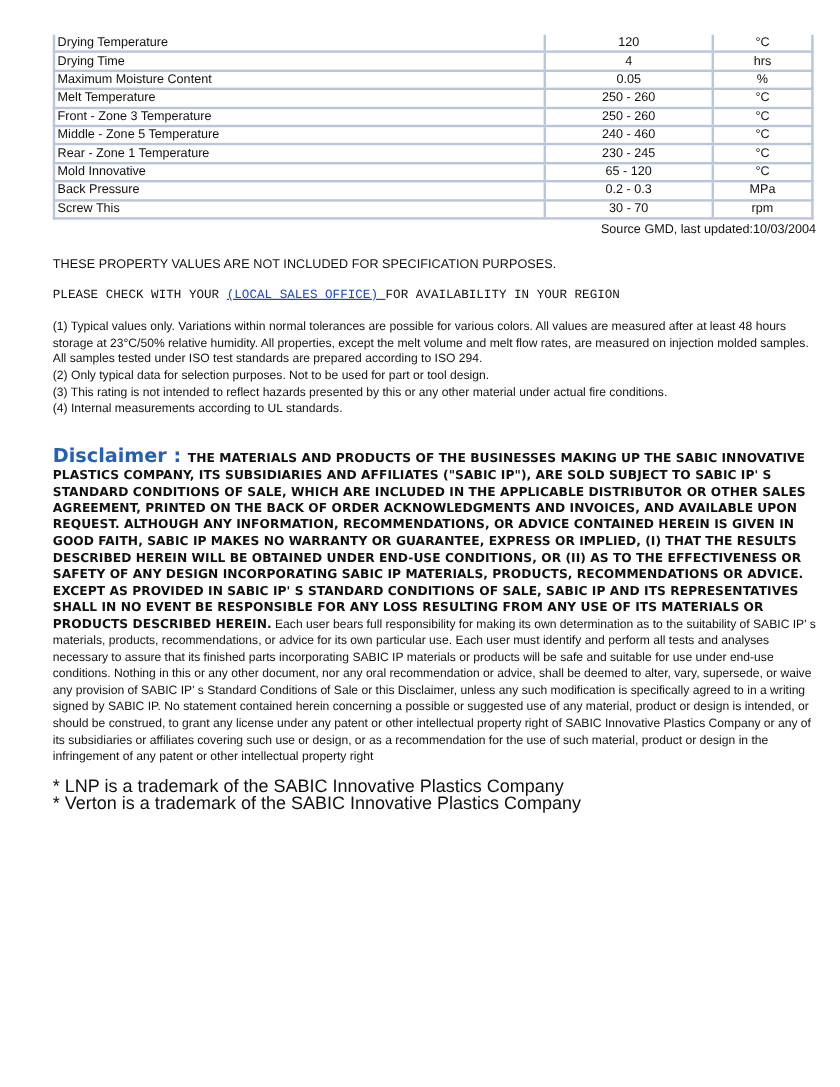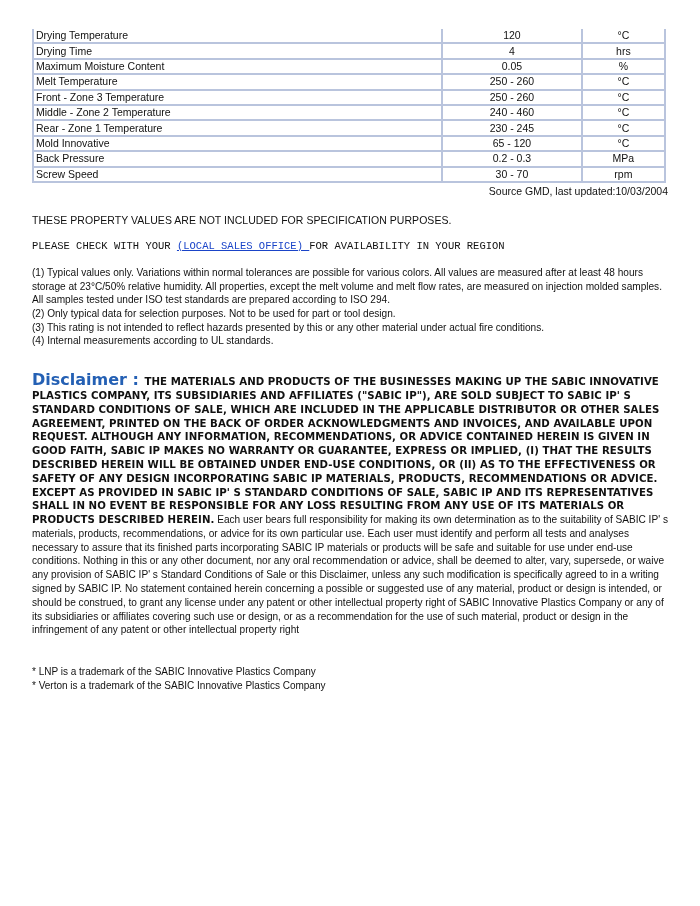--- a/index.html
+++ b/index.html
@@ -10,21 +10,21 @@
     body {
       width: 700px;
       height: 906px;
       position: relative;
       overflow: hidden;
       font-family: "Liberation Sans", sans-serif;
       color: #1a1a1a;
     }
     .page {
       position: absolute;
-      left: 32px;
+      left: 44px;
       top: 29px;
       width: 636px;
     }
     table.props {
       border-collapse: collapse;
       width: 634px;
       font-size: 10.5px;
       line-height: 13px;
     }
     table.props td {
@@ -91,22 +91,22 @@
       font-family: "DejaVu Sans", sans-serif;
       font-weight: bold;
       font-size: 10.2px;
       letter-spacing: 0.05px;
     }
     .disclaimer .body {
       font-family: "Liberation Sans", sans-serif;
       font-size: 10.1px;
     }
     .trademarks {
-      margin-top: 28px;
-      font-size: 10px;
+      margin-top: 11px;
+      font-size: 15px;
       line-height: 13.7px;
       color: #111;
     }
     .copyright {
       margin-top: 17px;
       font-size: 10.1px;
       color: #111;
     }
   </style>
 </head>
@@ -135,41 +135,41 @@
         <td class="name">Melt Temperature</td>
         <td class="value">250 - 260</td>
         <td class="unit">°C</td>
       </tr>
       <tr>
         <td class="name">Front - Zone 3 Temperature</td>
         <td class="value">250 - 260</td>
         <td class="unit">°C</td>
       </tr>
       <tr>
-        <td class="name">Middle - Zone 2 Temperature</td>
+        <td class="name">Middle - Zone 5 Temperature</td>
         <td class="value">240 - 460</td>
         <td class="unit">°C</td>
       </tr>
       <tr>
         <td class="name">Rear - Zone 1 Temperature</td>
         <td class="value">230 - 245</td>
         <td class="unit">°C</td>
       </tr>
       <tr>
         <td class="name">Mold Innovative</td>
         <td class="value">65 - 120</td>
         <td class="unit">°C</td>
       </tr>
       <tr>
         <td class="name">Back Pressure</td>
         <td class="value">0.2 - 0.3</td>
         <td class="unit">MPa</td>
       </tr>
       <tr>
-        <td class="name">Screw Speed</td>
+        <td class="name">Screw This</td>
         <td class="value">30 - 70</td>
         <td class="unit">rpm</td>
       </tr>
     </tbody>
   </table>
 
   <div class="source">Source GMD, last updated:10/03/2004</div>
 
   <div class="notice">THESE PROPERTY VALUES ARE NOT INCLUDED FOR SPECIFICATION PURPOSES.</div>
 

